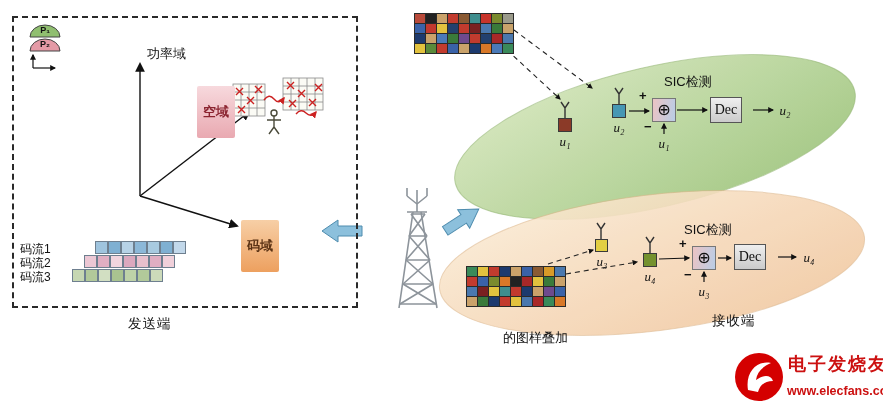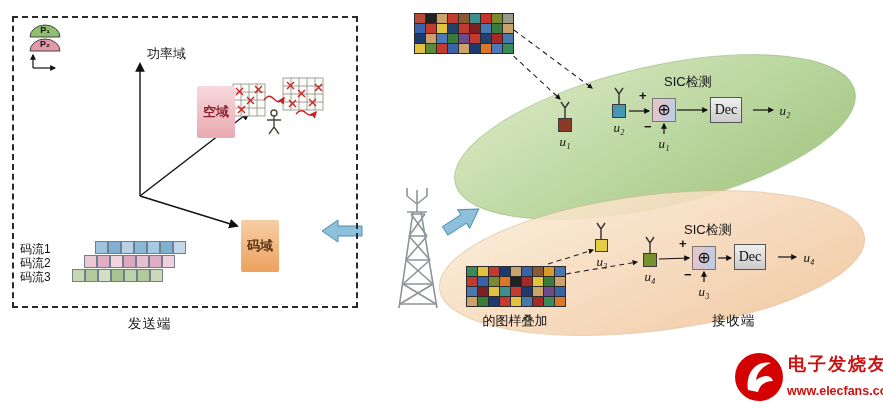--- a/index.html
+++ b/index.html
@@ -261,21 +261,21 @@
       <div class="cell" style="background: rgb(202, 162, 106);"></div>
       <div class="cell" style="background: rgb(58, 122, 58);"></div>
       <div class="cell" style="background: rgb(29, 58, 110);"></div>
       <div class="cell" style="background: rgb(194, 59, 46);"></div>
       <div class="cell" style="background: rgb(226, 194, 62);"></div>
       <div class="cell" style="background: rgb(74, 120, 174);"></div>
       <div class="cell" style="background: rgb(168, 40, 40);"></div>
       <div class="cell" style="background: rgb(58, 138, 90);"></div>
       <div class="cell" style="background: rgb(216, 120, 40);"></div>
     </div>
-  <div class="lbl cn" style="left:462px;top:313px;width:106px;text-align:center">的图样叠加</div>
+  <div class="lbl cn" style="left:462px;top:330px;width:106px;text-align:right">的图样叠加</div>
 
   <div class="usq" style="left: 558px; top: 118px; background: rgb(139, 58, 40);"></div>
   <div class="usq" style="left: 612px; top: 104px; background: rgb(70, 151, 180);"></div>
   <div class="usq" style="left: 595px; top: 239px; width: 13px; height: 13px; background: rgb(227, 207, 67);"></div>
   <div class="usq" style="left: 643px; top: 253px; background: rgb(117, 146, 47);"></div>
 
   <div class="lbl ulab" style="left:556px;top:134px;width:18px">u₁</div>
   <div class="lbl ulab" style="left:610px;top:120px;width:18px">u₂</div>
   <div class="lbl ulab" style="left:593px;top:254px;width:18px">u₃</div>
   <div class="lbl ulab" style="left:641px;top:269px;width:18px">u₄</div>

